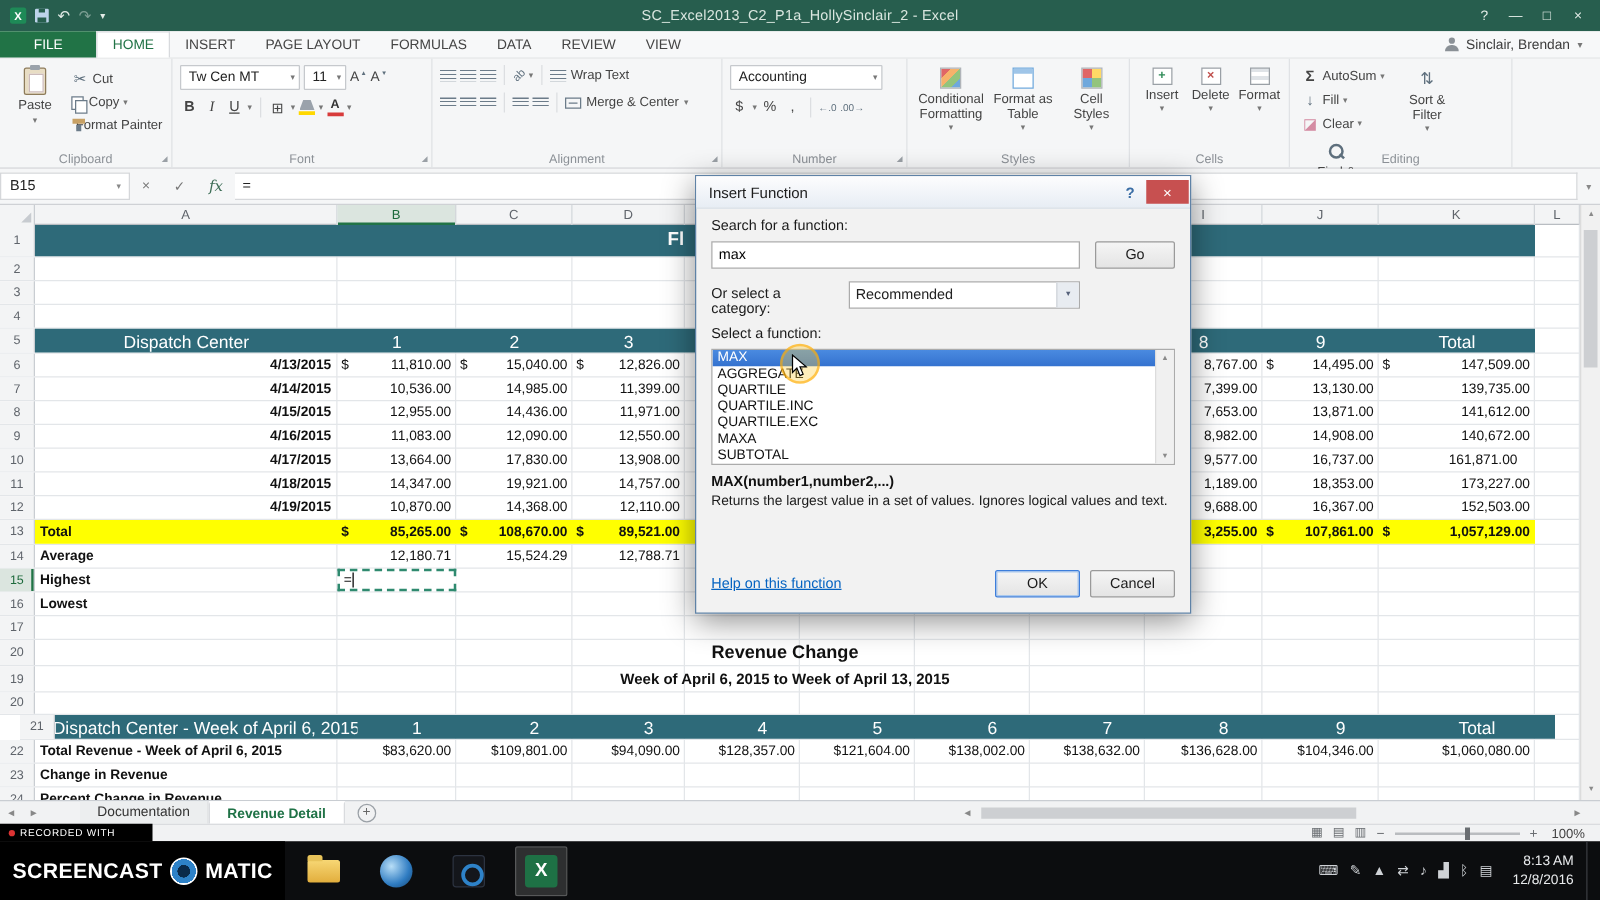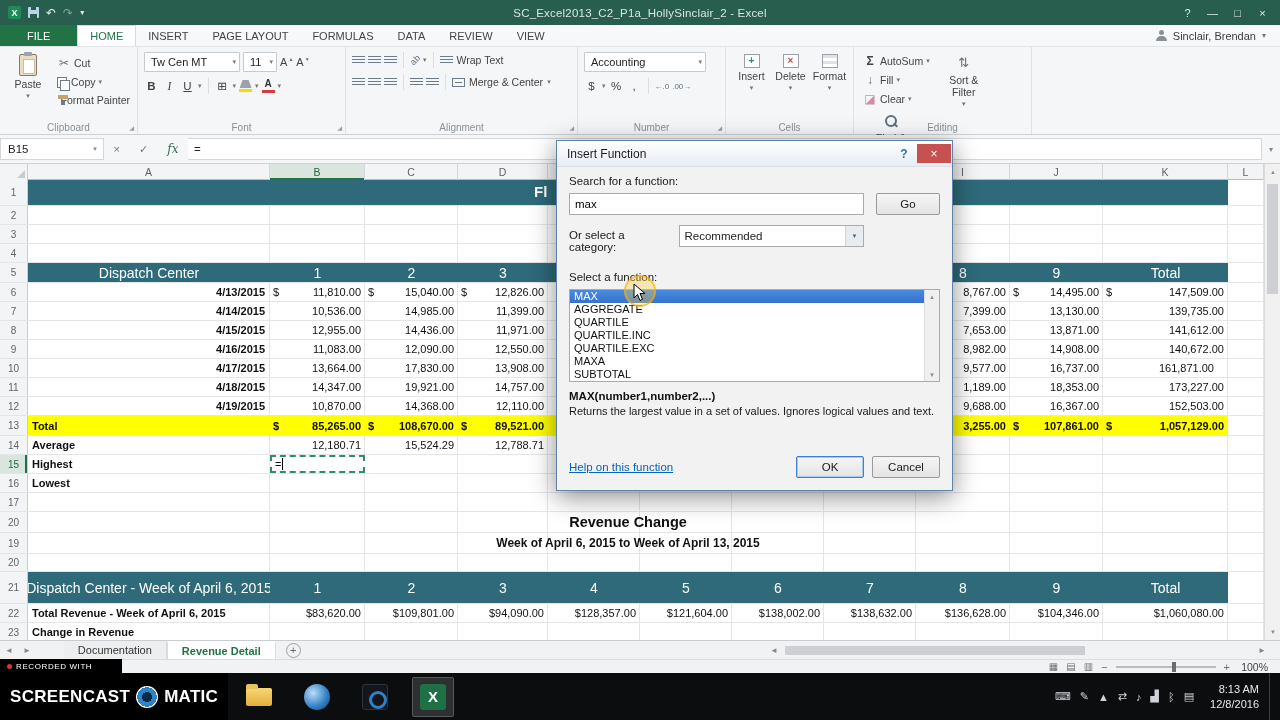--- a/index.html
+++ b/index.html
@@ -189,21 +189,21 @@
 .dclose{width:34px;height:19px;background:#c75050;color:#fff;margin-right:1px;display:flex;align-items:center;justify-content:center;font-size:12px}
 .dbody{padding:8px 12px 0 12px}
 .dlabel{font-size:11.5px;color:#1a1a1a;height:14px}
 .dsearch{display:flex;gap:12px;margin-top:4px}
 .dinput{flex:1;height:22px;background:#fff;border:1px solid #ababab;padding:0 5px;font-size:11.5px;font-family:inherit;outline:none}
 .dbtn{height:22px;display:flex;align-items:center;justify-content:center;font-size:11.5px;background:linear-gradient(#f5f5f5,#e4e4e4);border:1px solid #9a9a9a;border-radius:2px;color:#1a1a1a}
 .dgo{width:64px}
 .dcat{display:flex;align-items:center;margin-top:10px;gap:6px}
 .dselect{width:190px;height:22px;background:#fff;border:1px solid #ababab;display:flex;align-items:center;padding-left:5px;margin-left:auto;margin-right:76px}
 .darr{margin-left:auto;width:18px;height:20px;background:#e8ecf1;border-left:1px solid #d0d4d9;display:flex;align-items:center;justify-content:center;font-size:6px;color:#55617a}
-.mt8{margin-top:24px}
+.mt8{margin-top:14px}
 .dlist{margin-top:4px;height:93px;background:#fff;border:1px solid #ababab;position:relative;overflow:hidden}
 .dlist-items{position:absolute;left:0;top:0;right:15px;bottom:0}
 .fitem{height:13px;line-height:13px;padding-left:4px;font-size:11px;color:#111;white-space:nowrap}
 .fitem.sel{background:linear-gradient(#4a8ae0,#3472cf);color:#fff}
 .dscroll{position:absolute;right:0;top:0;width:15px;height:100%;background:#f0f0f0;border-left:1px solid #dcdcdc}
 .sarr{position:absolute;left:0;width:14px;height:13px;display:flex;align-items:center;justify-content:center;font-size:6px;color:#8a8a8a}
 .sarr.down{bottom:0}
 .d-sig{margin-top:8px;font-weight:700;font-size:11.5px;color:#111}
 .d-desc{margin-top:3px;font-size:11px;color:#1a1a1a}
 .dfoot{position:absolute;left:12px;right:12px;bottom:12px;display:flex;align-items:center}
@@ -363,20 +363,38 @@
         <span class="fmt">%</span>
         <span class="fmt">,</span>
         <span class="vsep"></span>
         <span class="decic">←.0</span>
         <span class="decic">.00→</span>
       </div>
       <div class="grouplabel">Number</div>
       <span class="launcher">◢</span>
     </div>
 
+    <div class="group" style="width:178px;display:flex;align-items:flex-start">
+      <div class="bigbtn w58">
+        <span class="sic cf-ic"></span>
+        <span class="bl">Conditional Formatting</span>
+        <span class="dd">▾</span>
+      </div>
+      <div class="bigbtn w58">
+        <span class="sic tbl-ic"></span>
+        <span class="bl">Format as Table</span>
+        <span class="dd">▾</span>
+      </div>
+      <div class="bigbtn w52">
+        <span class="sic cs-ic"></span>
+        <span class="bl">Cell Styles</span>
+        <span class="dd">▾</span>
+      </div>
+      <div class="grouplabel">Styles</div>
+    </div>
 
     <div class="group" style="width:128px;display:flex;align-items:flex-start">
       <div class="bigbtn w40">
         <span class="cell-ic ins-ic">+</span>
         <span class="bl">Insert</span>
         <span class="dd">▾</span>
       </div>
       <div class="bigbtn w40">
         <span class="cell-ic del-ic">×</span>
         <span class="bl">Delete</span>
@@ -667,21 +685,21 @@
           <div class="grow" style="height: 21px;">
             <div class="rowhead">19</div>
             <div class="rowbody">
               <div class="mtitle" style="width: 1200px;">Week of April 6, 2015 to Week of April 13, 2015</div>
             </div>
           </div>
           <div class="grow" style="height: 18px;">
             <div class="rowhead">20</div>
             <div class="rowbody"></div>
           </div>
-          <div class="grow" style="height: 32px;">
+          <div class="grow" style="height: 20px; margin-left: 16px;">
             <div class="rowhead">21</div>
             <div class="rowbody">
               <div class="band theader-band" style="width: 1200px;"></div>
               <div class="cell th" style="left: 0px; width: 242px;">Dispatch Center - Week of April 6, 2015</div>
               <div class="cell th" style="left: 242px; width: 95px;">1</div>
               <div class="cell th" style="left: 337px; width: 93px;">2</div>
               <div class="cell th" style="left: 430px; width: 90px;">3</div>
               <div class="cell th" style="left: 520px; width: 92px;">4</div>
               <div class="cell th" style="left: 612px; width: 92px;">5</div>
               <div class="cell th" style="left: 704px; width: 92px;">6</div>

